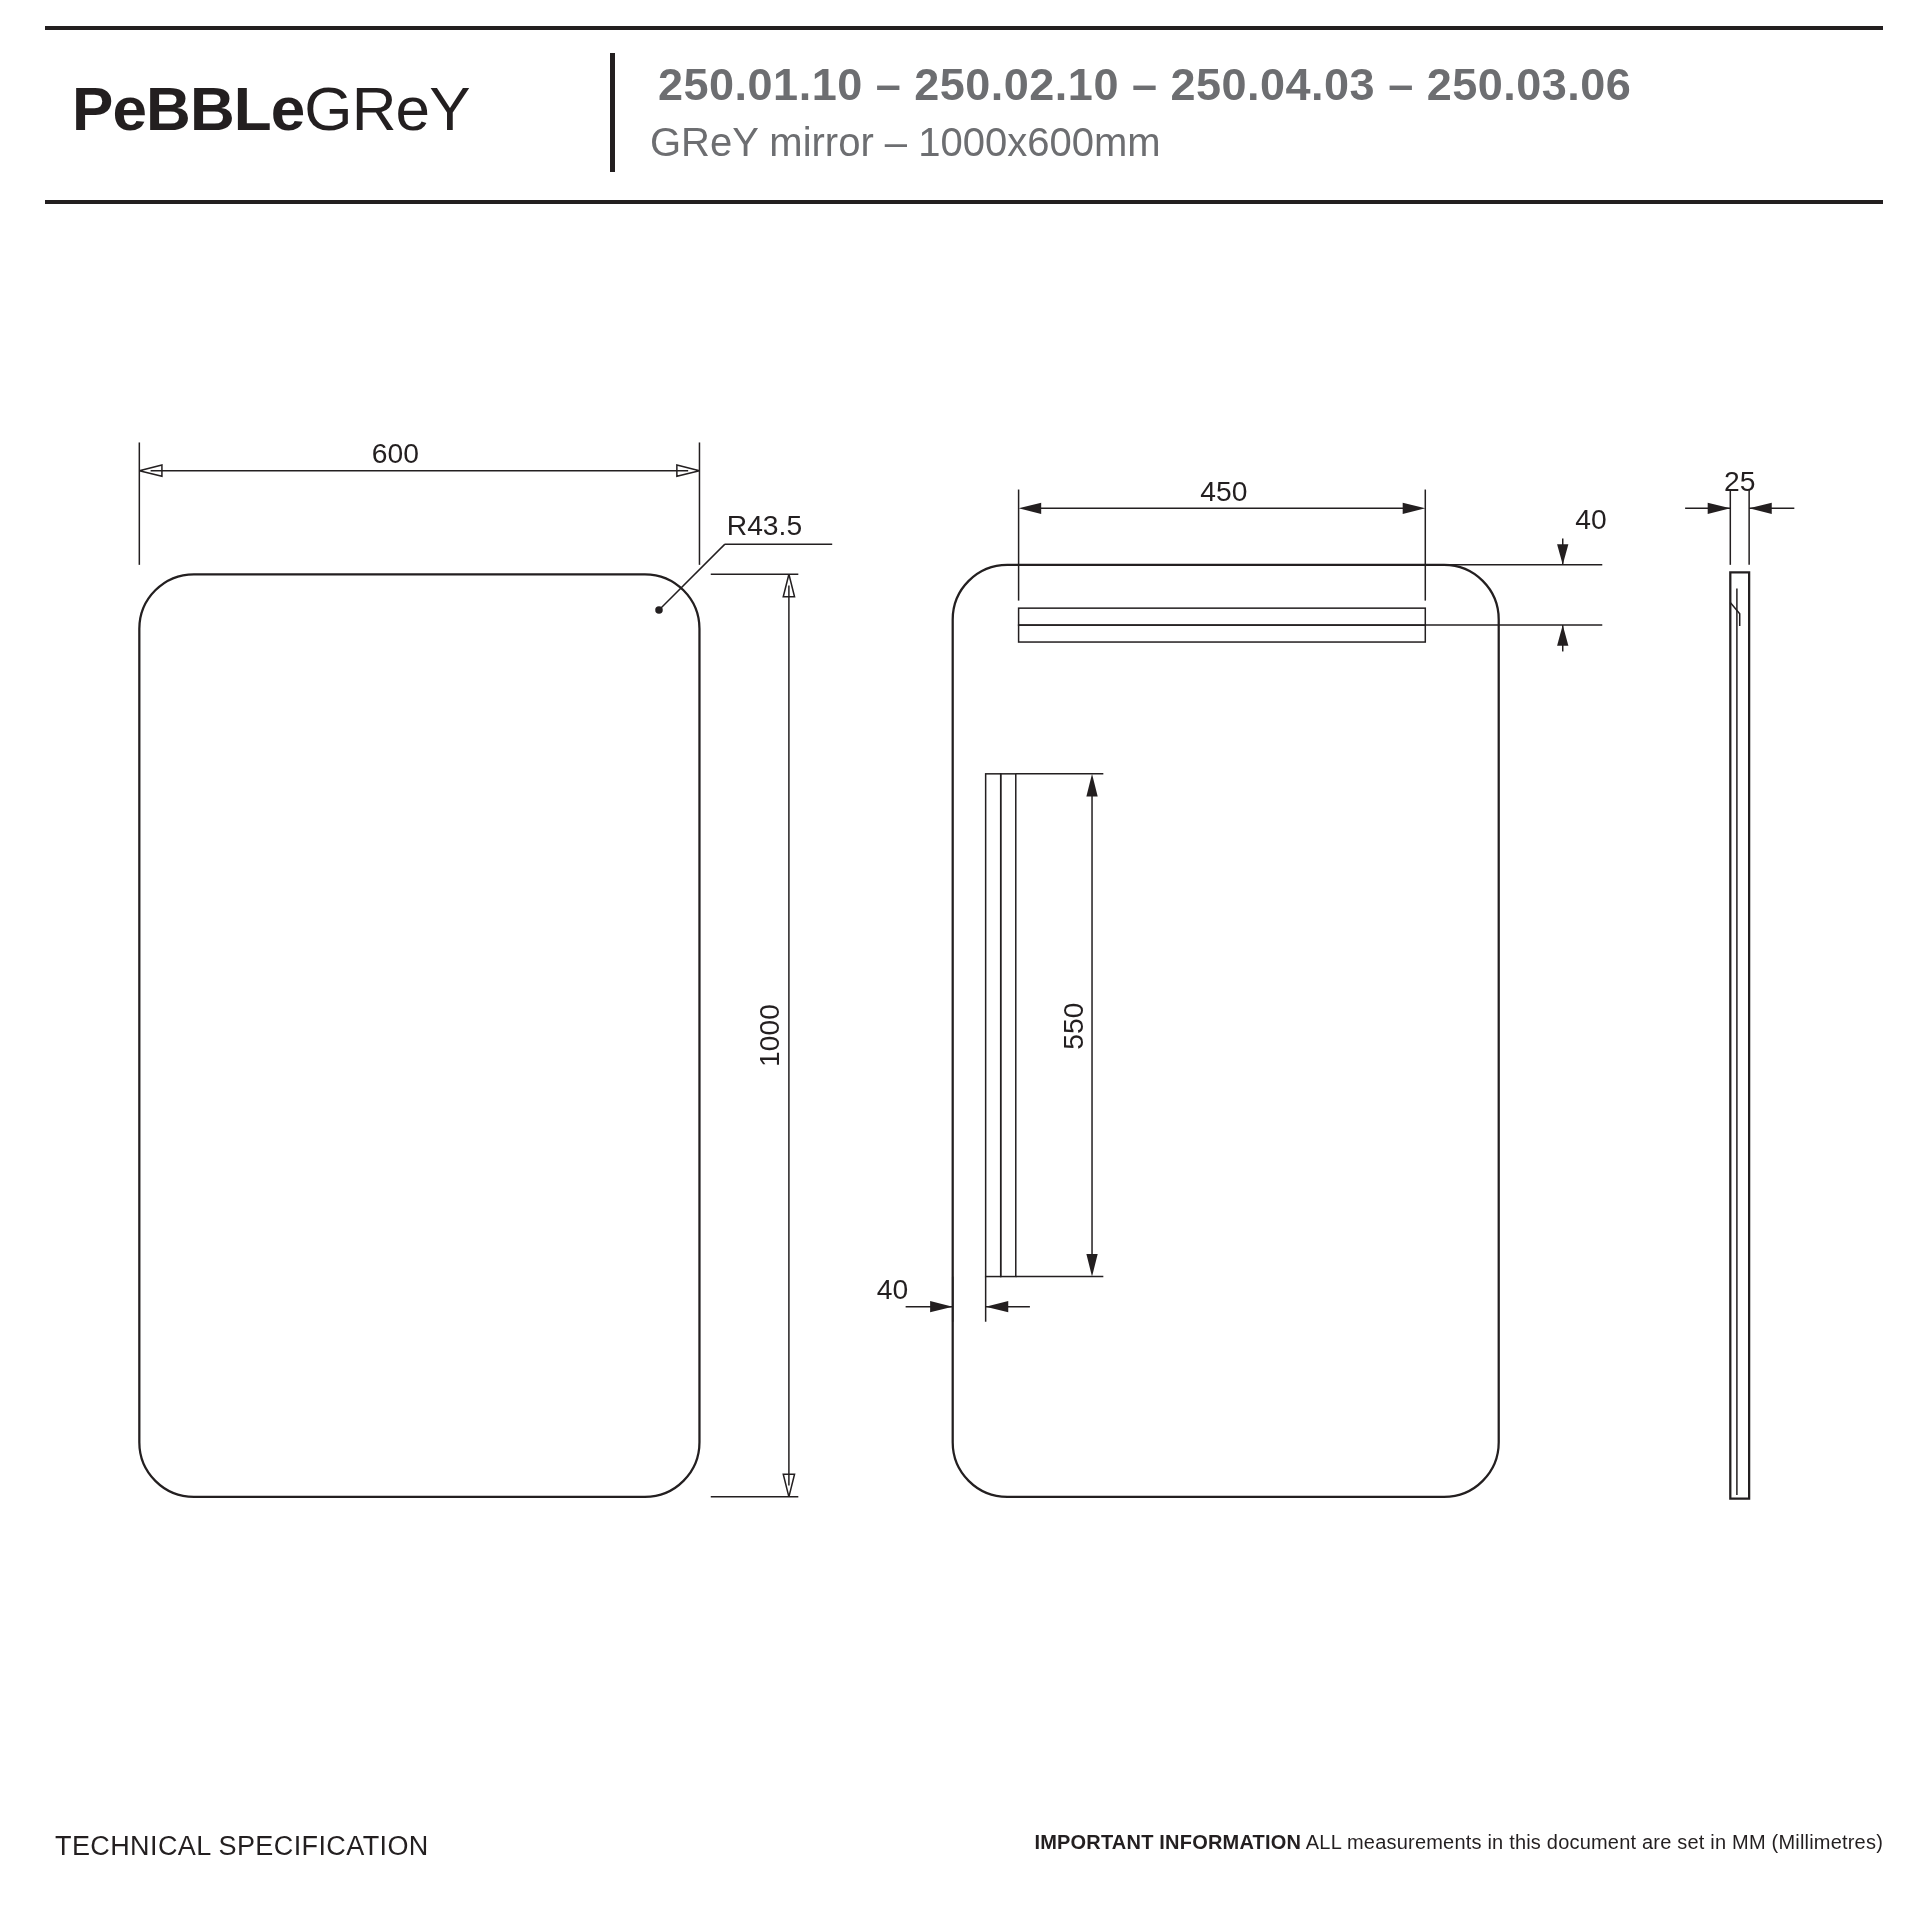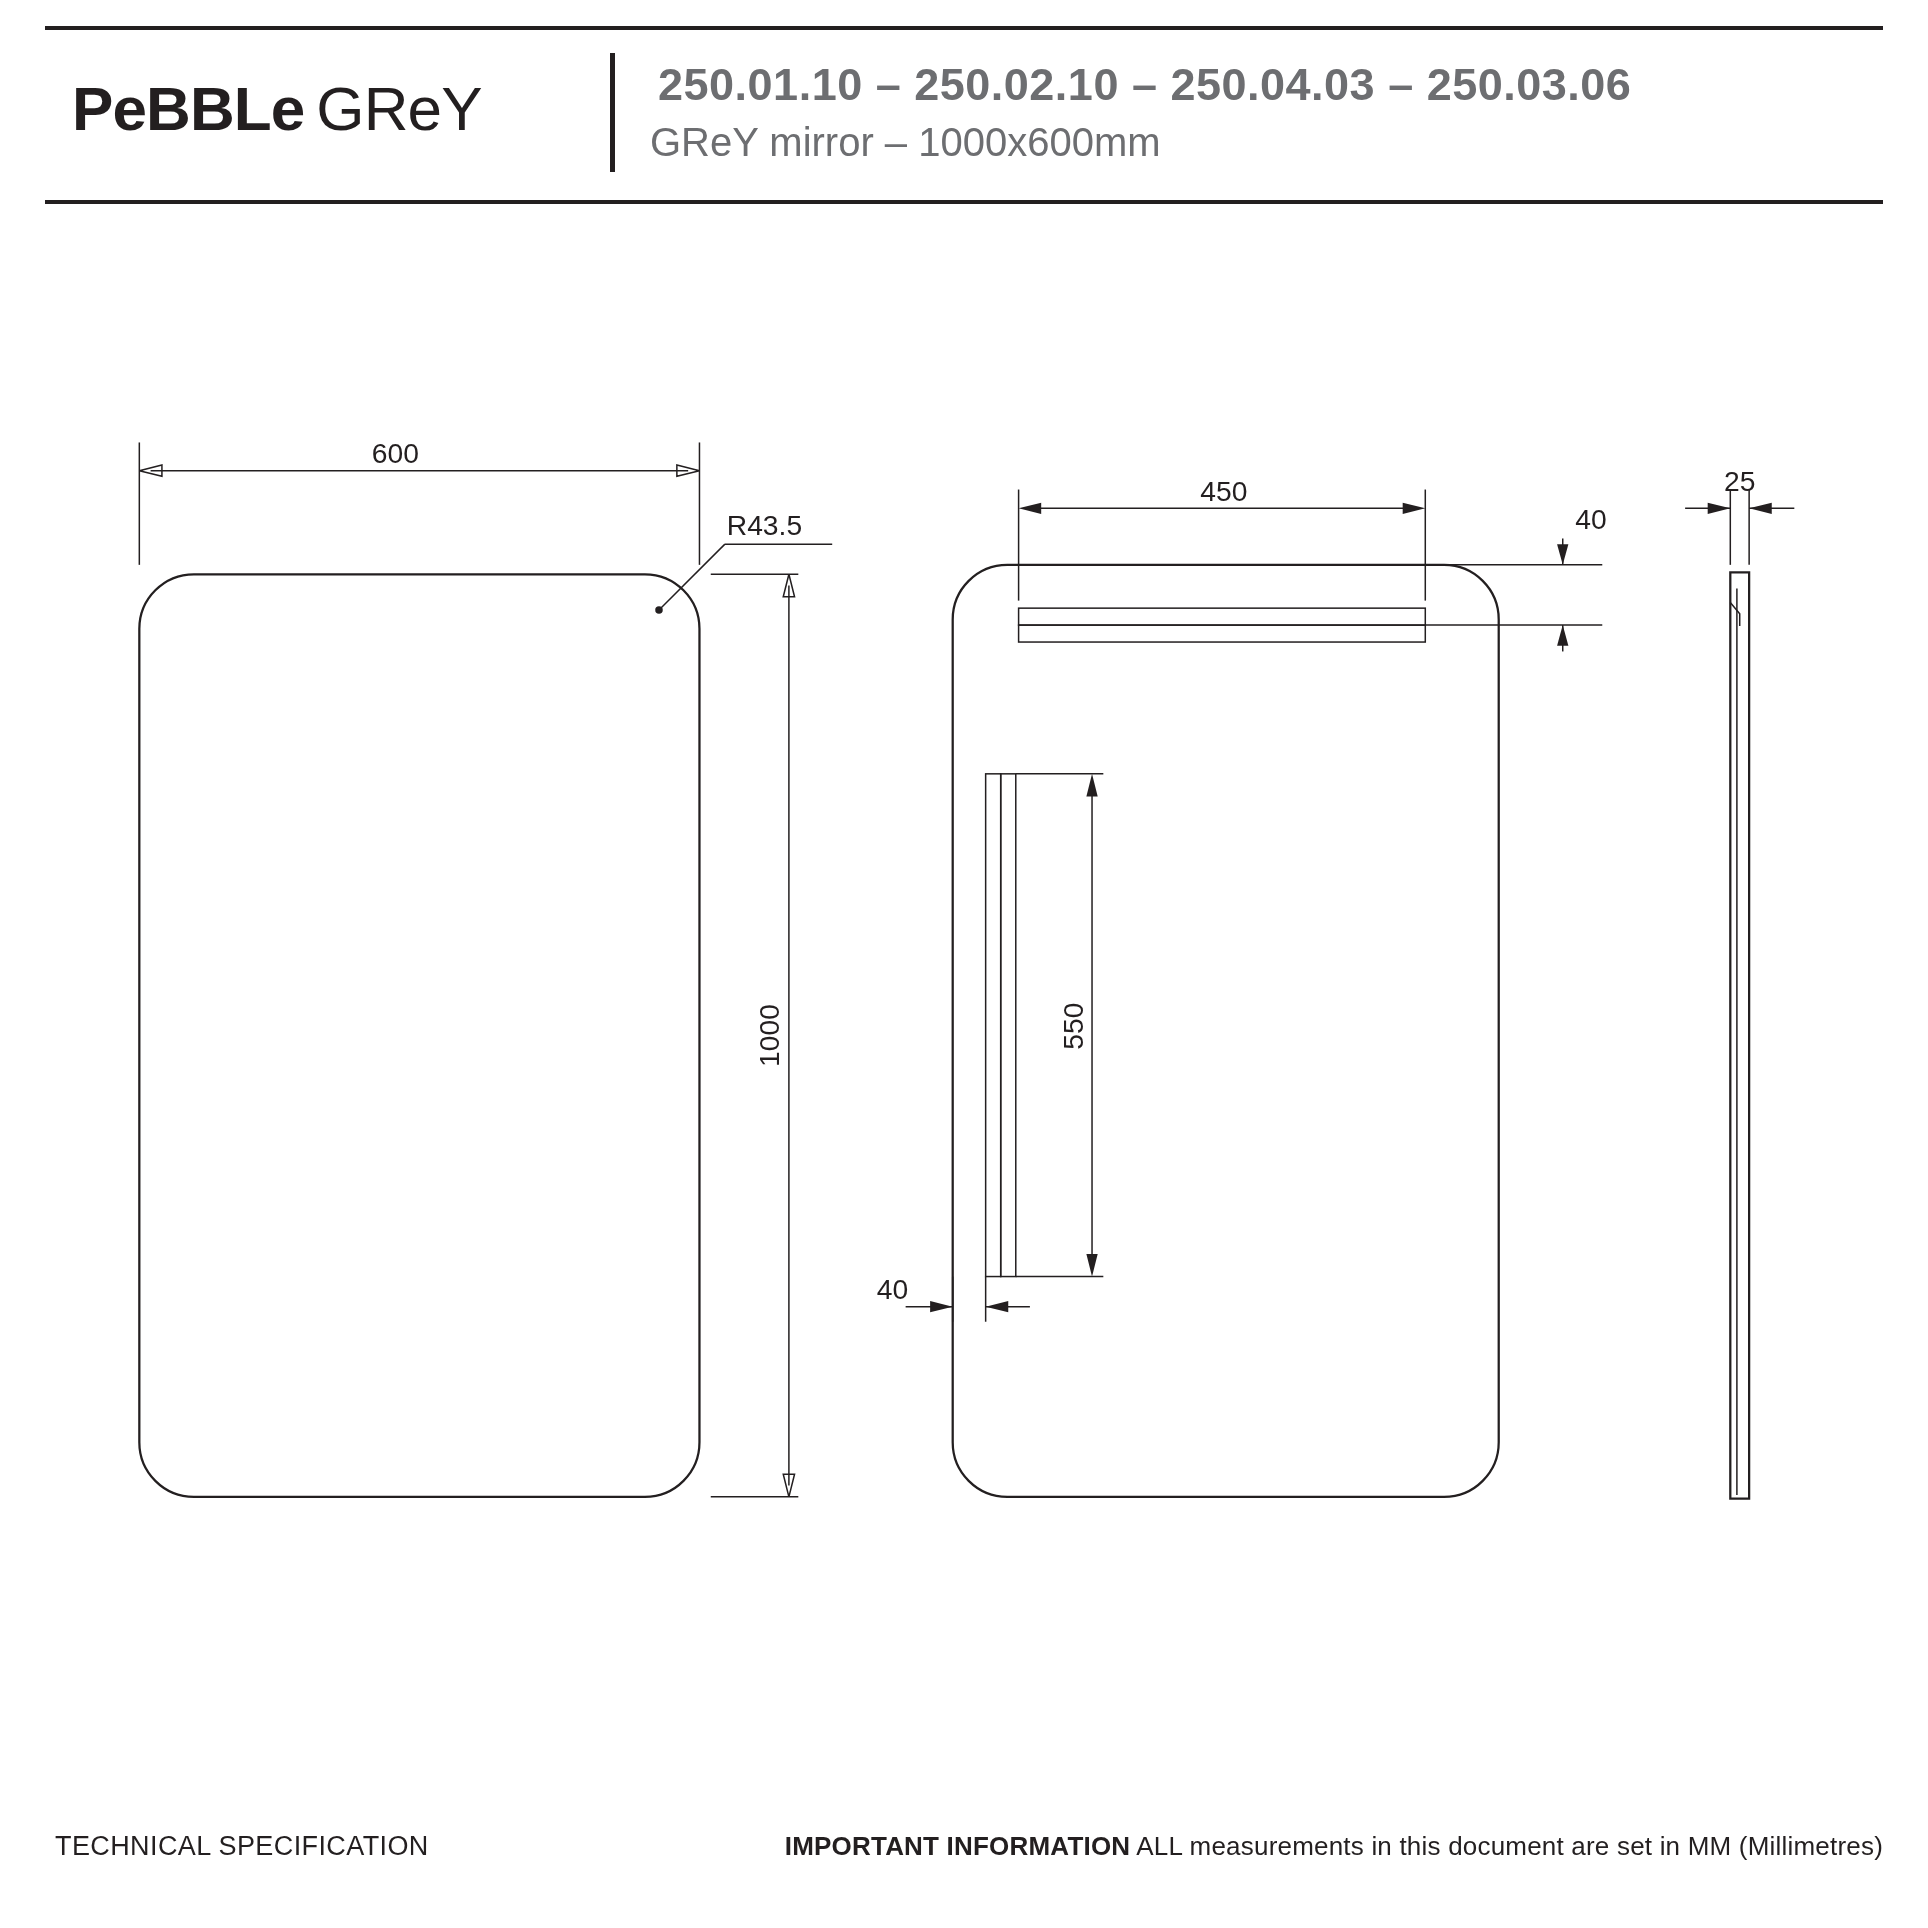--- a/index.html
+++ b/index.html
@@ -41,21 +41,21 @@
     width: 527px;
     height: 72px;
   }
   .logo-text {
     font-size: 62px;
     letter-spacing: -0.9px;
     line-height: 72px;
     white-space: nowrap;
   }
   .logo-bold { font-weight: 700; }
-  .logo-light { font-weight: 400; margin-left: 12px; }
+  .logo-light { font-weight: 400; }
 
   .header-divider {
     position: absolute;
     left: 610px;
     top: 53px;
     width: 4.7px;
     height: 119px;
     background: #231f20;
   }
 
@@ -89,21 +89,21 @@
     top: 1831px;
     font-size: 27px;
     color: #231f20;
     letter-spacing: 0.4px;
     white-space: nowrap;
   }
   .footer-right {
     position: absolute;
     right: 45px;
     top: 1831px;
-    font-size: 26px;
+    font-size: 20px;
     color: #231f20;
     letter-spacing: 0.2px;
     white-space: nowrap;
     text-align: right;
     margin-left: 33px;
   }
   .footer-right b { font-weight: 700; }
 
   
   svg.drawing {

